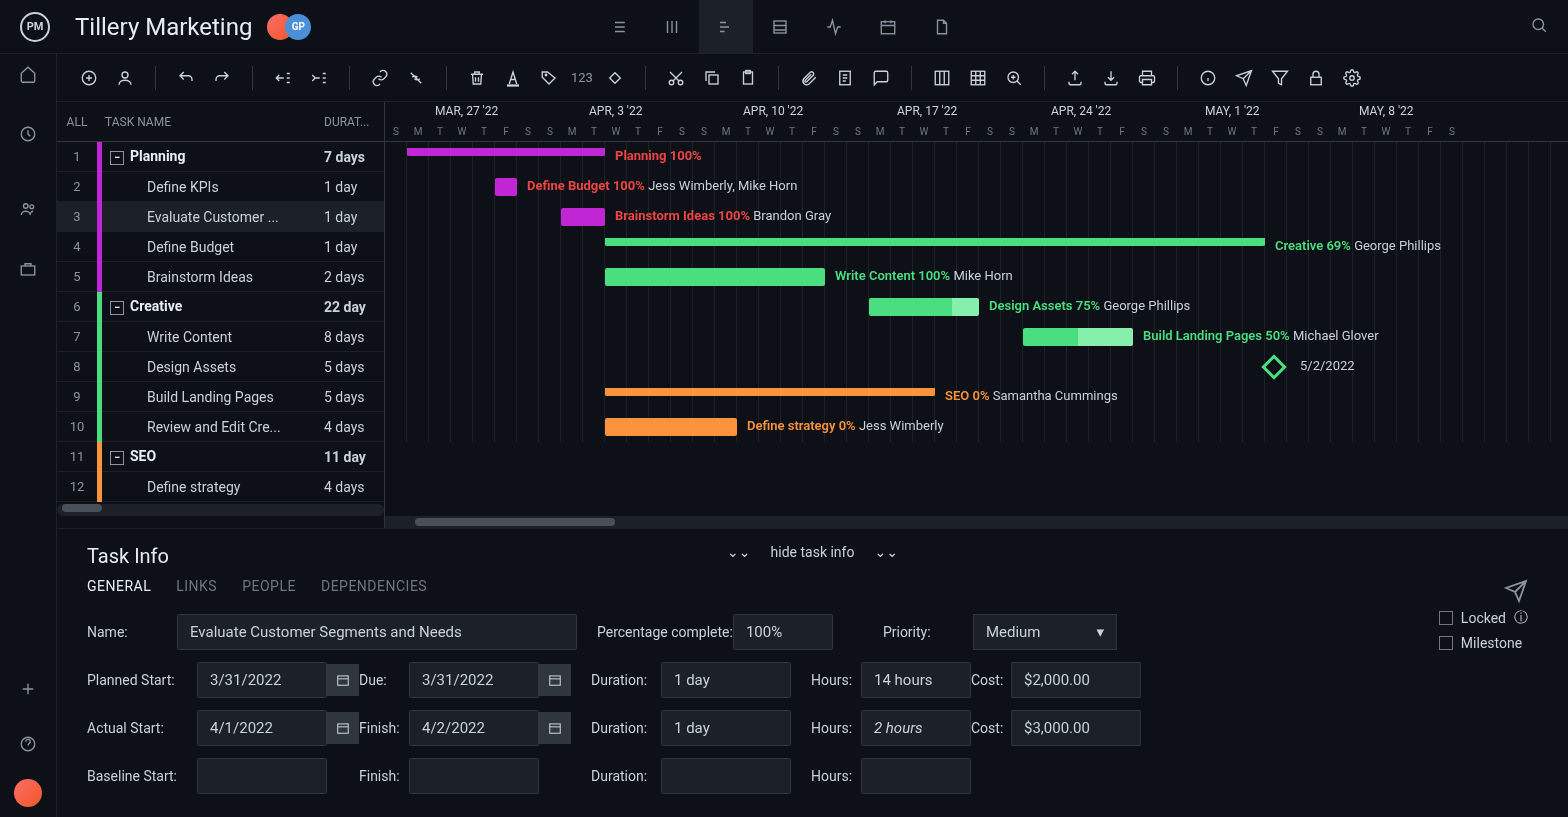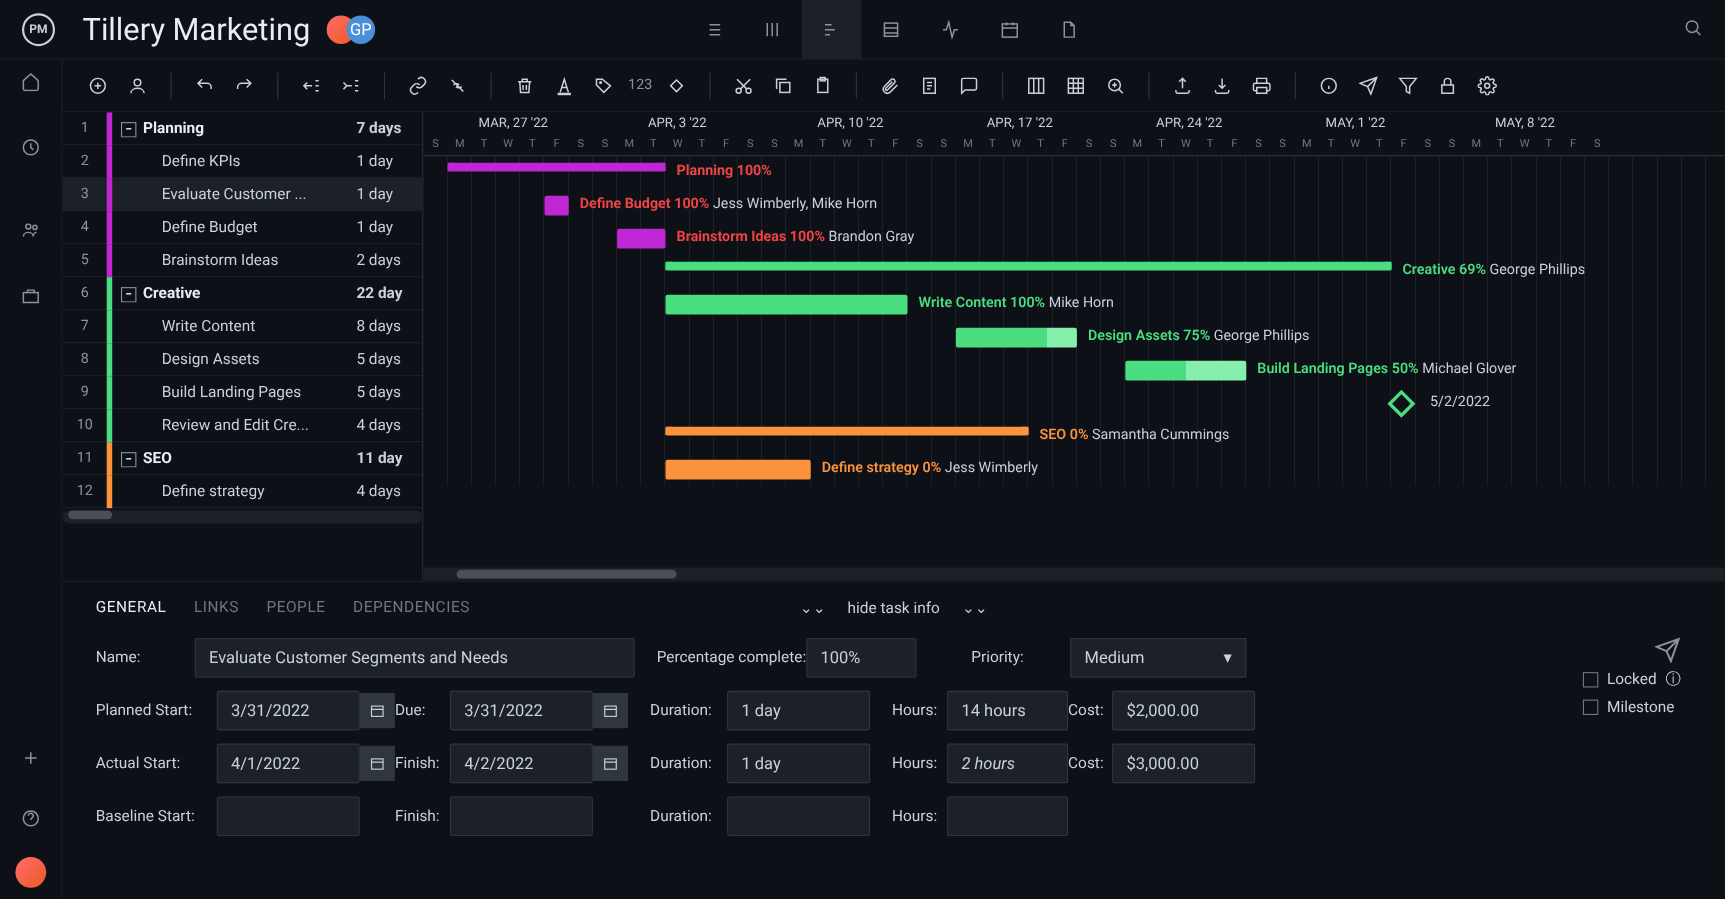--- a/index.html
+++ b/index.html
@@ -1,21 +1,21 @@
 <!DOCTYPE html>
 <html><head>
 <meta charset="utf-8">
 <style>
 *{margin:0;padding:0;box-sizing:border-box;font-family:-apple-system,BlinkMacSystemFont,"Segoe UI",Roboto,sans-serif}
 body{background:#0d1117;color:#c9d1d9;width:1568px;height:817px;overflow:hidden;font-size:14px;position:relative}
 .topbar{height:54px;display:flex;align-items:center;padding:0 20px;border-bottom:1px solid #1c2128}
 .logo{width:30px;height:30px;border:2px solid #c9d1d9;border-radius:50%;display:flex;align-items:center;justify-content:center;font-size:11px;font-weight:700;margin-right:25px}
-.project-title{font-size:28px;color:#e6edf3;font-weight:400;margin-right:15px}
+.project-title{font-size:24px;color:#e6edf3;font-weight:400;margin-right:15px}
 .avatars{display:flex;gap:-5px}
-.avatar{width:26px;height:26px;border-radius:50%;font-size:15px;color:#fff;display:flex;align-items:center;justify-content:center;font-weight:400}
+.avatar{width:26px;height:26px;border-radius:50%;font-size:10px;color:#fff;display:flex;align-items:center;justify-content:center;font-weight:700}
 .av1{background:linear-gradient(135deg,#ff6b6b,#ee5a24)}
 .av2{background:#4a90d9;margin-left:-8px}
 .view-icons{display:flex;margin-left:280px;gap:0}
 .view-icon{width:54px;height:54px;display:flex;align-items:center;justify-content:center;color:#8b949e;cursor:pointer}
 .view-icon.active{background:#1c2128}
 .search-corner{margin-left:auto;color:#8b949e;cursor:pointer}
 .toolbar{height:48px;display:flex;align-items:center;padding:0 20px 0 75px;gap:8px;border-bottom:1px solid #1c2128}
 .tool-icon{width:28px;height:28px;display:flex;align-items:center;justify-content:center;color:#c9d1d9;cursor:pointer}
 .tool-sep{width:1px;height:24px;background:#30363d;margin:0 8px}
 .tool-text{color:#8b949e;font-size:13px}
@@ -70,21 +70,21 @@
 .panel-collapse{position:absolute;top:15px;left:50%;transform:translateX(-50%);display:flex;align-items:center;gap:20px;color:#c9d1d9;cursor:pointer}
 .panel-tabs{display:flex;gap:25px;margin-bottom:20px}
 .panel-tab{font-size:14px;color:#6e7681;cursor:pointer;letter-spacing:0.5px}
 .panel-tab.active{color:#e6edf3}
 .form-row{display:flex;margin-bottom:12px;align-items:center}
 .form-label{color:#c9d1d9;font-size:14px;min-width:90px}
 .form-input{background:#1c2128;border:1px solid #30363d;color:#c9d1d9;padding:8px 12px;font-size:15px;border-radius:2px}
 .form-input.wide{width:400px}
 .form-input.med{width:130px}
 .form-input.sm{width:100px}
-.form-select{background:#1c2128;border:1px solid #30363d;color:#c9d1d9;padding:8px 12px;font-size:15px;width:160px;position:relative}
+.form-select{background:#1c2128;border:1px solid #30363d;color:#c9d1d9;padding:8px 12px;font-size:15px;width:144px;position:relative}
 .cal-icon{width:32px;height:32px;background:#30363d;display:inline-flex;align-items:center;justify-content:center;cursor:pointer}
 .checkboxes{position:absolute;right:40px;top:80px}
 .cb-row{display:flex;align-items:center;gap:8px;margin-bottom:8px;color:#c9d1d9}
 .cb{width:14px;height:14px;border:1px solid #6e7681}
 .send-icon{position:absolute;right:40px;top:50px;color:#8b949e;cursor:pointer}
 svg{width:18px;height:18px;stroke:currentColor;fill:none;stroke-width:1.8}
 .hscroll{position:absolute;bottom:0;left:57px;height:12px;background:#1c2128;border-radius:6px}
 </style>
 </head>
 <body>
@@ -352,20 +352,25 @@
         <circle cx="12" cy="12" r="3"></circle>
         <path d="M19.4 15a1.65 1.65 0 00.33 1.82l.06.06a2 2 0 11-2.83 2.83l-.06-.06a1.65 1.65 0 00-1.82-.33 1.65 1.65 0 00-1 1.51V21a2 2 0 01-4 0v-.09A1.65 1.65 0 009 19.4a1.65 1.65 0 00-1.82.33l-.06.06a2 2 0 11-2.83-2.83l.06-.06a1.65 1.65 0 00.33-1.82 1.65 1.65 0 00-1.51-1H3a2 2 0 010-4h.09A1.65 1.65 0 004.6 9a1.65 1.65 0 00-.33-1.82l-.06-.06a2 2 0 112.83-2.83l.06.06a1.65 1.65 0 001.82.33H9a1.65 1.65 0 001-1.51V3a2 2 0 014 0v.09a1.65 1.65 0 001 1.51 1.65 1.65 0 001.82-.33l.06-.06a2 2 0 112.83 2.83l-.06.06a1.65 1.65 0 00-.33 1.82V9a1.65 1.65 0 001.51 1H21a2 2 0 010 4h-.09a1.65 1.65 0 00-1.51 1z"></path>
       </svg>
     </div>
 </div>
 
 <div class="main">
   <div class="content">
 
     <div class="task-table">
+      <div class="table-header">
+        <div class="col-all">ALL</div>
+        <div class="col-name">TASK NAME</div>
+        <div class="col-dur">DURAT...</div>
+      </div>
       <div id="task-rows">
           <div class="task-row">
             <div class="row-num">1</div>
     <div class="color-bar color-pink"></div>
     <div class="task-name group "><span class="expand">−</span>Planning</div>
     <div class="task-dur bold">7 days</div>
           </div>
           <div class="task-row">
             <div class="row-num">2</div>
     <div class="color-bar color-pink"></div>
@@ -545,20 +550,21 @@
           </div>
         </div>
       <div style="position:absolute;bottom:0;left:0;right:0;height:12px;background:#1c2128">
           <div style="width:200px;height:8px;background:#484f58;border-radius:4px;margin:2px 0 0 30px"></div>
         </div>
     </div>
   </div>
 </div>
 
 <div class="task-info-panel">
+  <div class="panel-title">Task Info</div>
   <div class="panel-collapse">
     <span>⌄⌄</span>
       <span>hide task info</span>
       <span>⌄⌄</span>
   </div>
   <div class="send-icon"><svg viewBox="0 0 24 24" style="width:24px;height:24px">
         <path d="M22 2L11 13M22 2l-7 20-4-9-9-4z"></path>
       </svg></div>
   <div class="panel-tabs" id="panel-tabs">
       <div class="panel-tab active">GENERAL</div>

